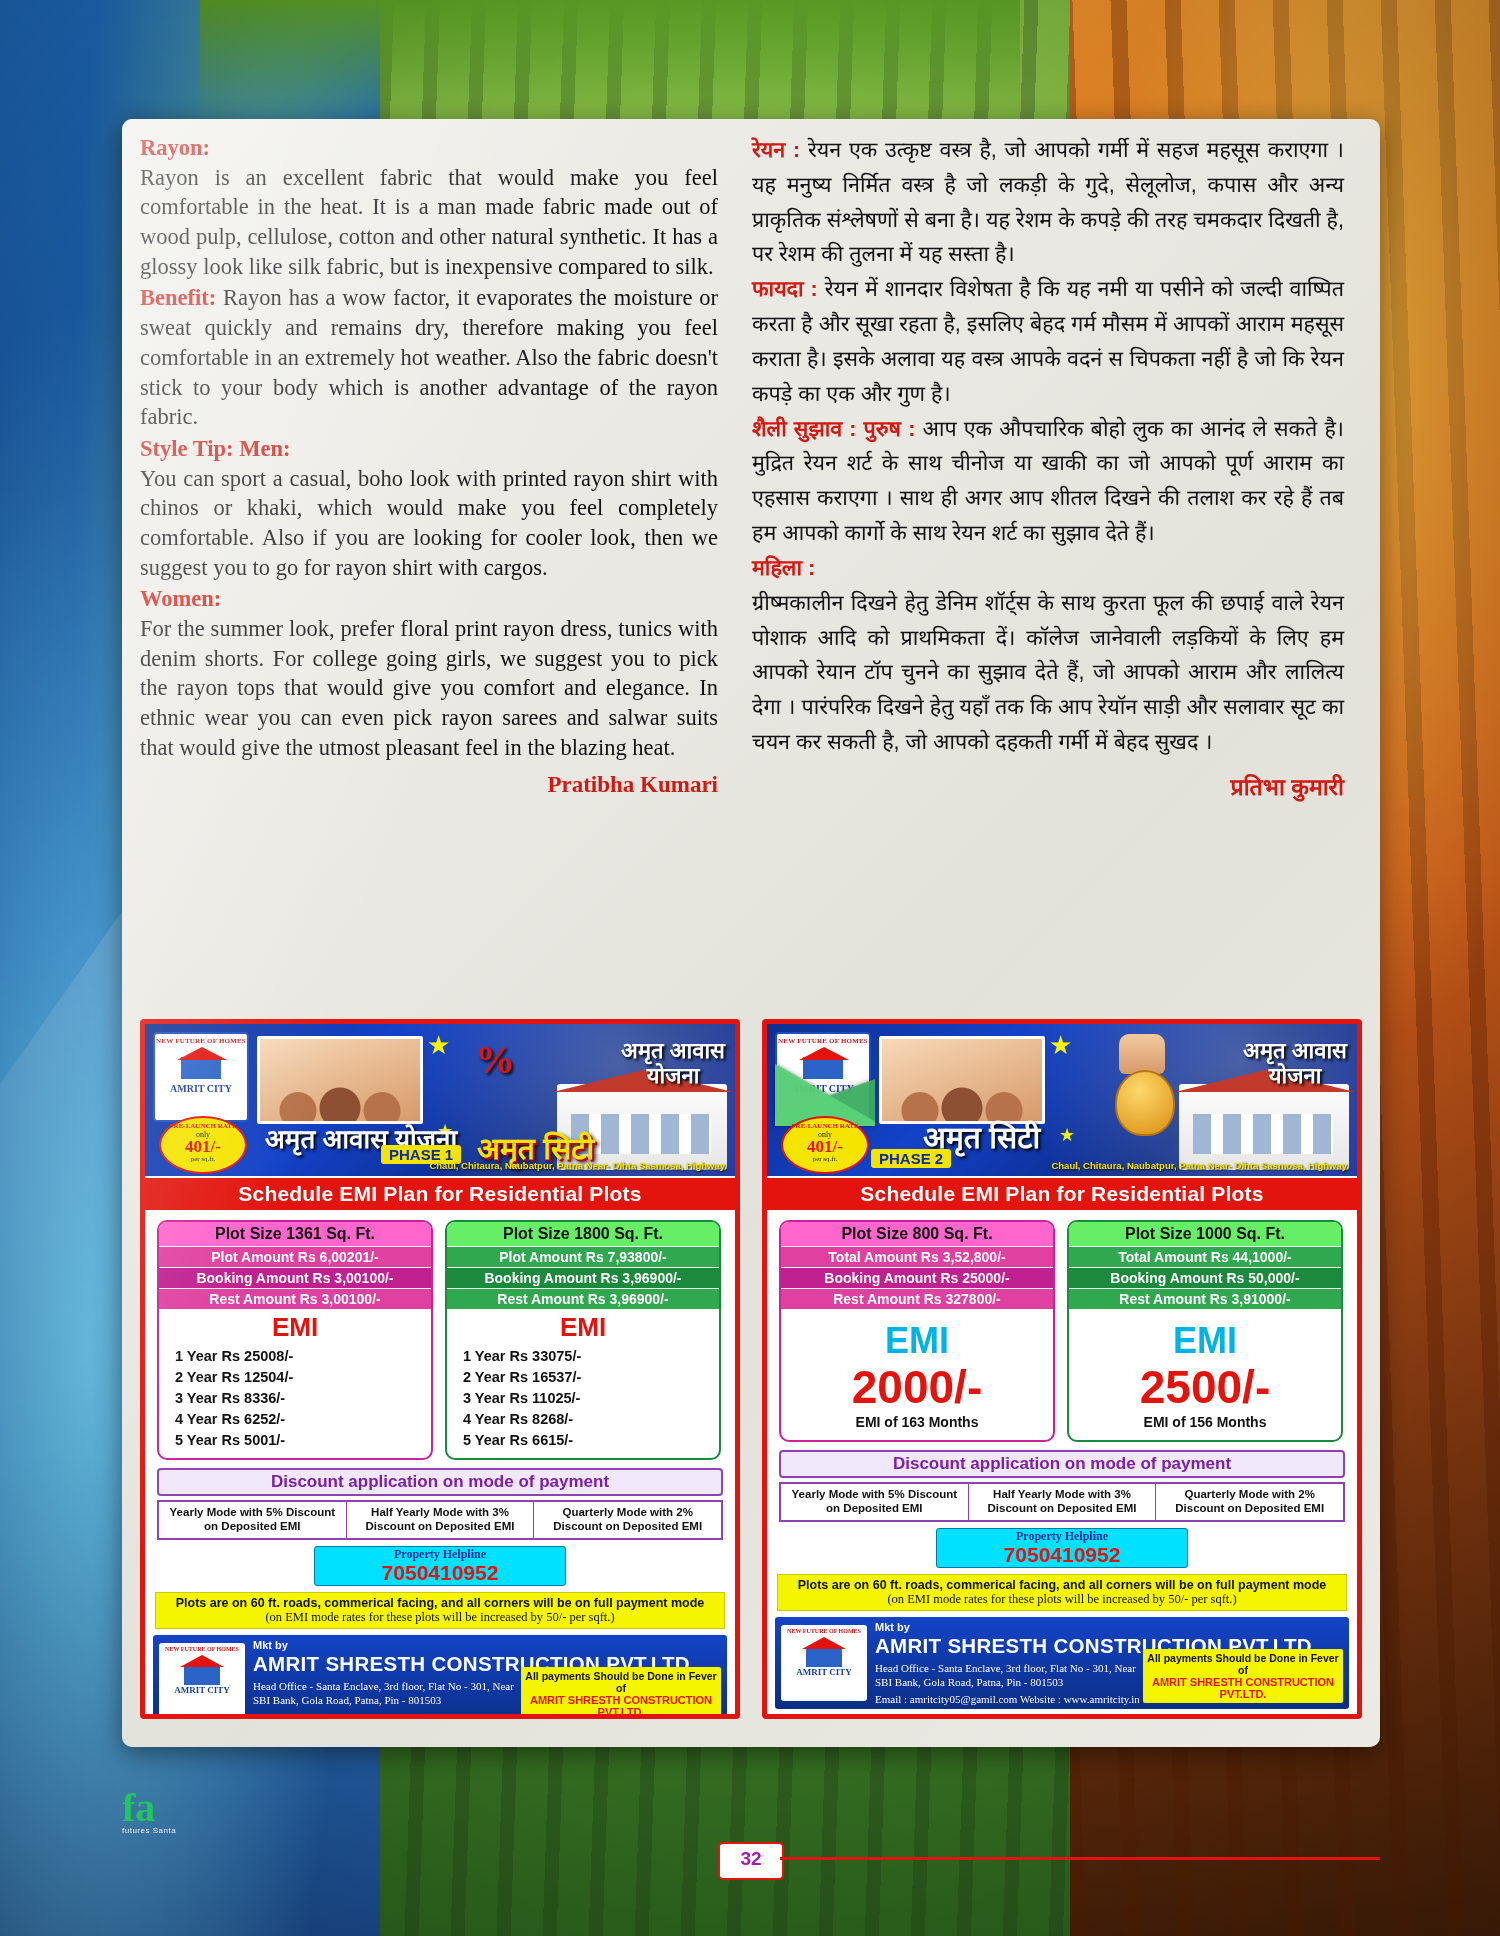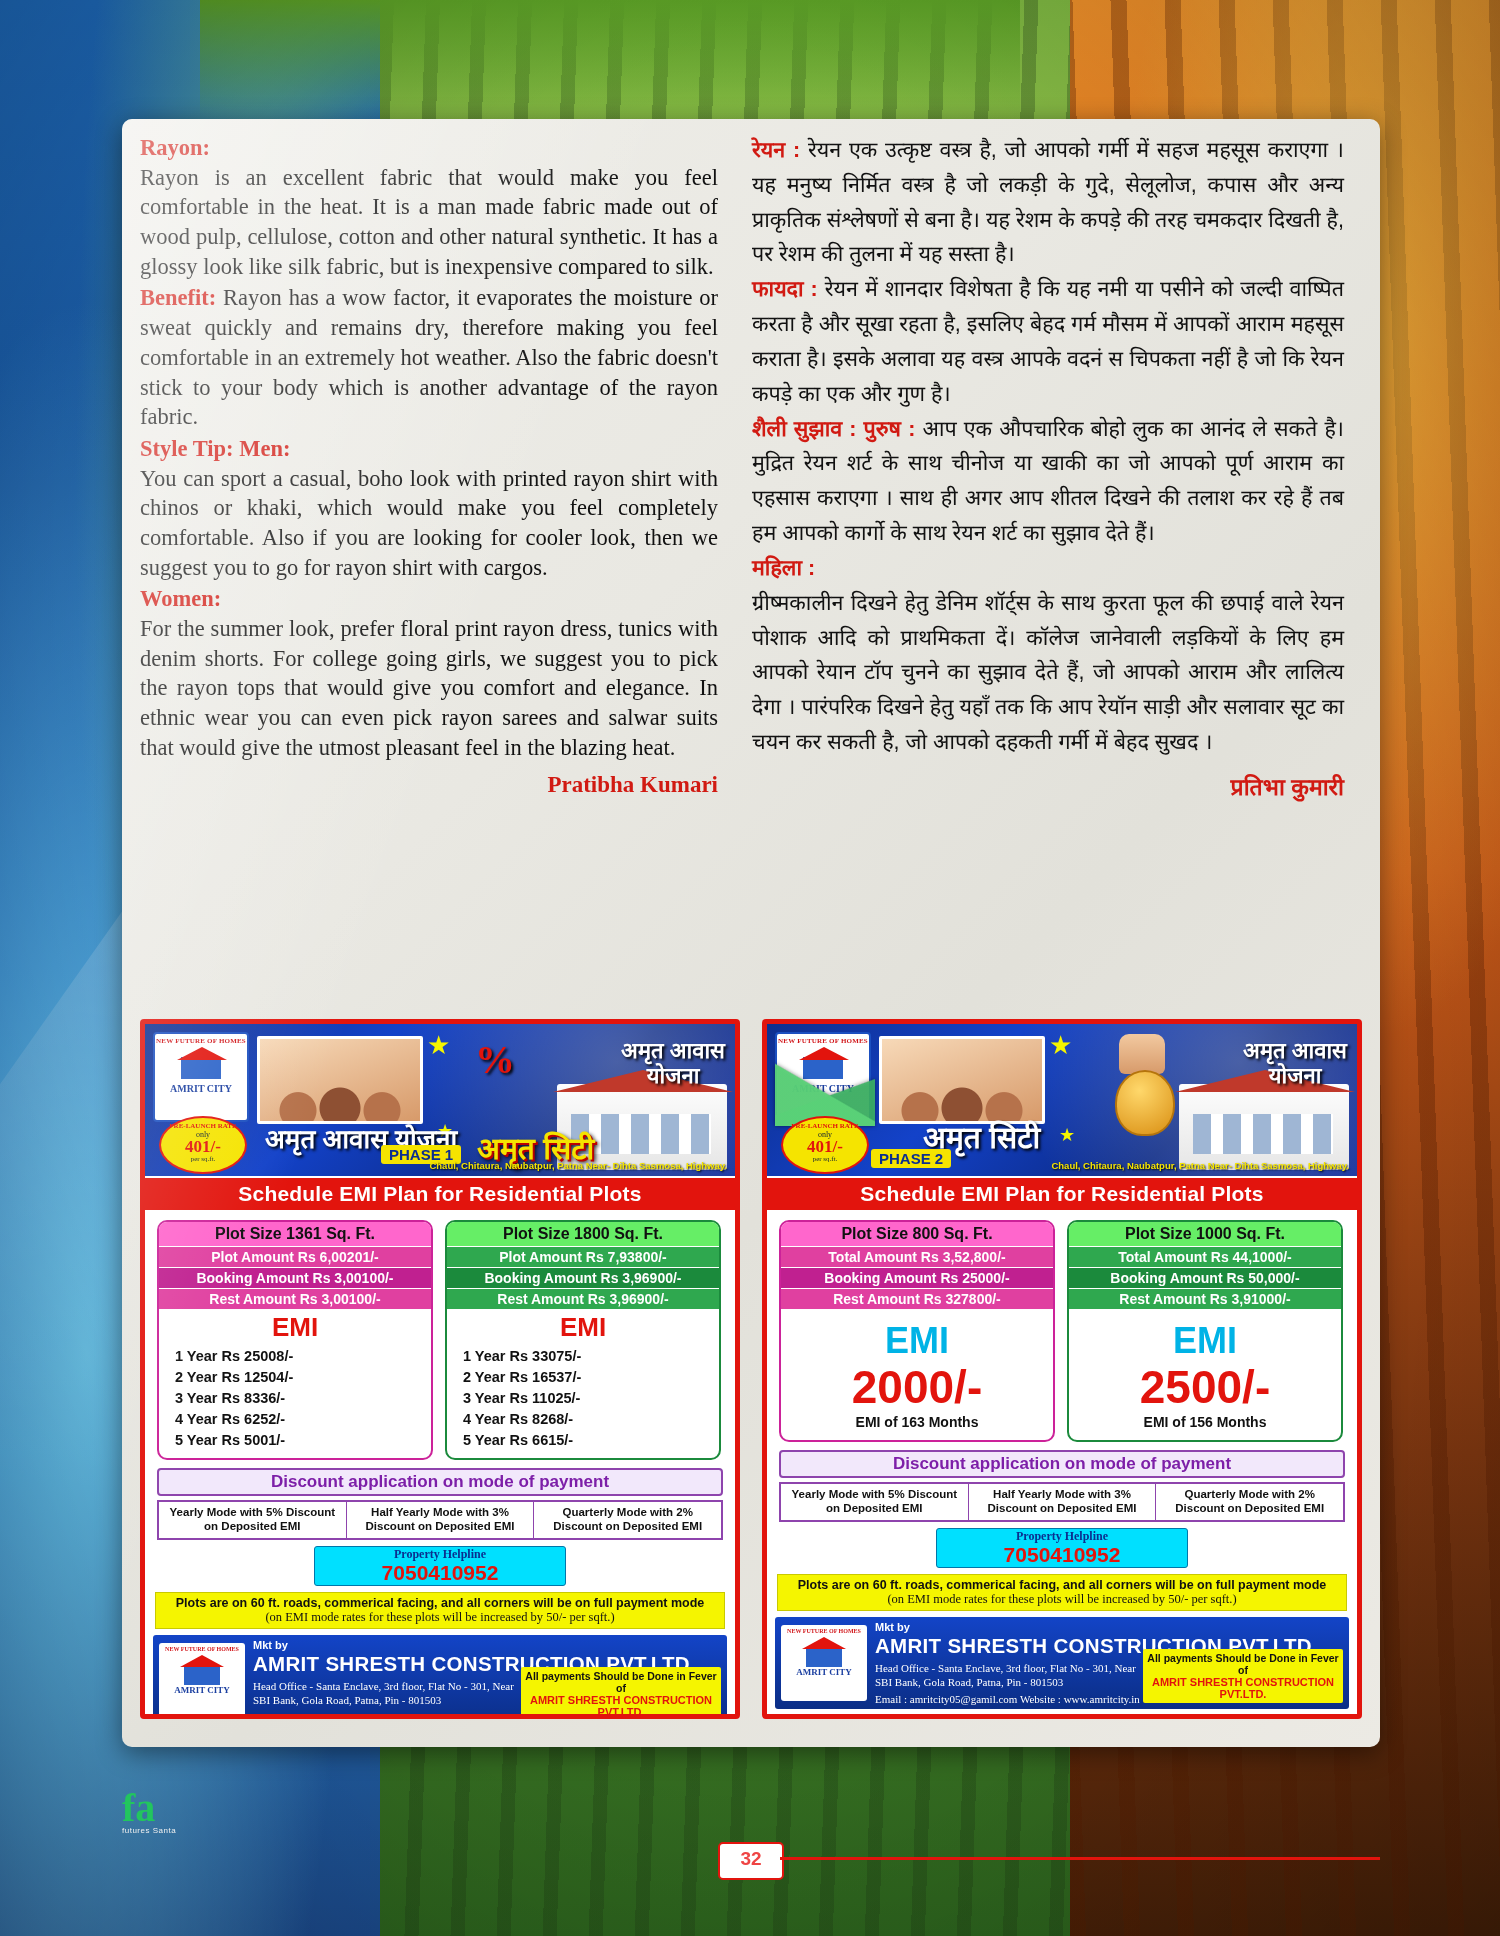--- a/index.html
+++ b/index.html
@@ -140,21 +140,21 @@
   .emailline{position:absolute;left:100px;bottom:4px;color:#fff;font-family:"Liberation Serif",serif;font-size:11px;}
   .payfav{position:absolute;right:6px;bottom:6px;width:196px;background:#f5f500;border-radius:2px;text-align:center;padding:3px 2px;}
   .payfav .p1{font-family:"Liberation Sans",sans-serif;font-size:10.5px;font-weight:bold;color:#111;}
   .payfav .p2{font-family:"Liberation Sans",sans-serif;font-size:11px;font-weight:bold;color:#e2140d;}
 
   
   .fa-logo{position:absolute;left:122px;top:1790px;color:#fff;}
   .fa-logo .fa-big{font-family:"Liberation Serif",serif;font-weight:bold;font-size:40px;line-height:.9;color:#22c55e;}
   .fa-logo .fa-sub{font-family:"Liberation Sans",sans-serif;font-size:8px;color:#f0f0f0;letter-spacing:.5px;}
   .pagenum{position:absolute;left:718px;top:1842px;width:62px;height:34px;background:#fff;border:2px solid #e2140d;border-radius:5px;
-    text-align:center;line-height:30px;font-family:"Liberation Sans",sans-serif;font-weight:bold;font-size:19px;color:#ef4444;}
+    text-align:center;line-height:30px;font-family:"Liberation Sans",sans-serif;font-weight:bold;font-size:19px;color:#a21caf;}
   .redline{position:absolute;left:780px;top:1857px;width:600px;height:3px;background:#e2140d;}
 </style>
 </head>
 <body>
 
 <div class="bg">
   <div class="bg-left"></div>
   <div class="bg-mid"></div>
   <div class="bg-right"></div>
   <div class="bg-top-green"></div>

